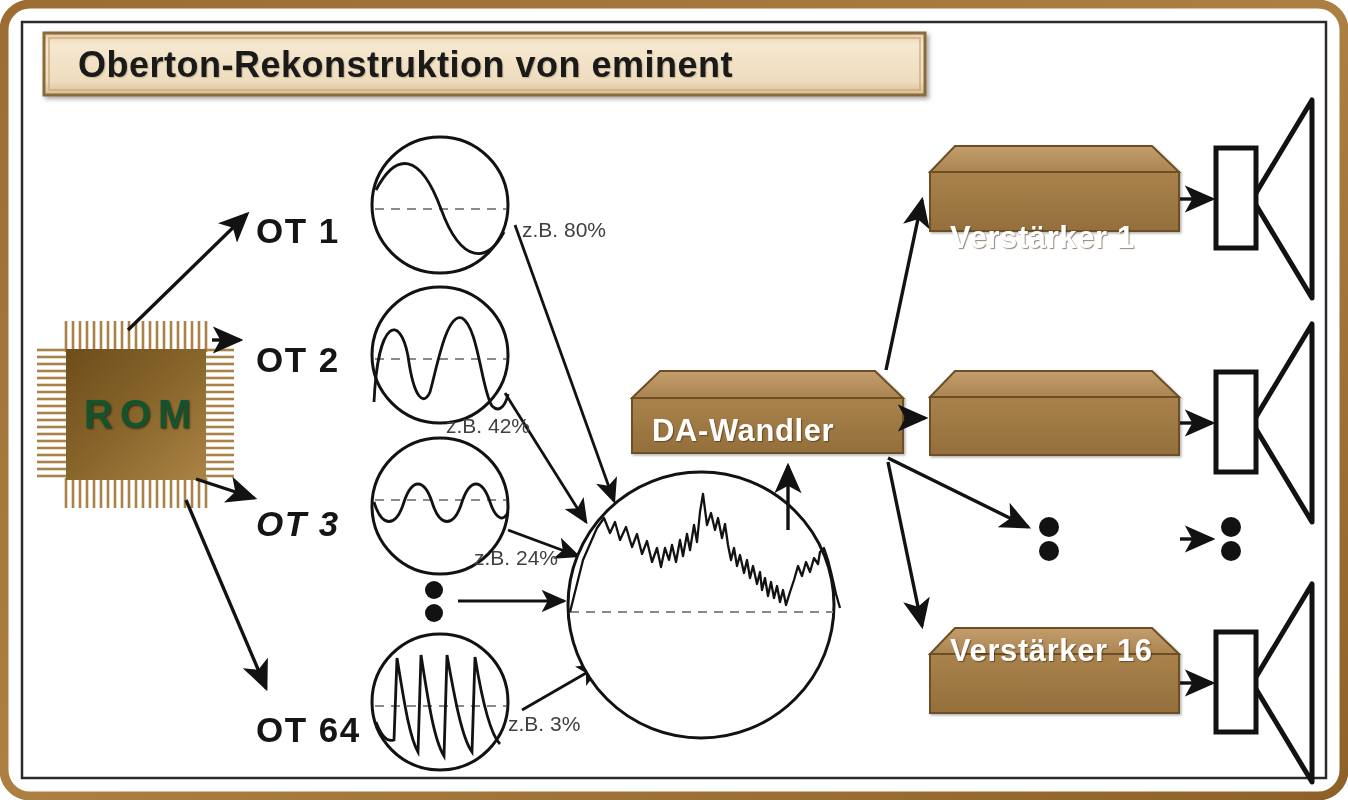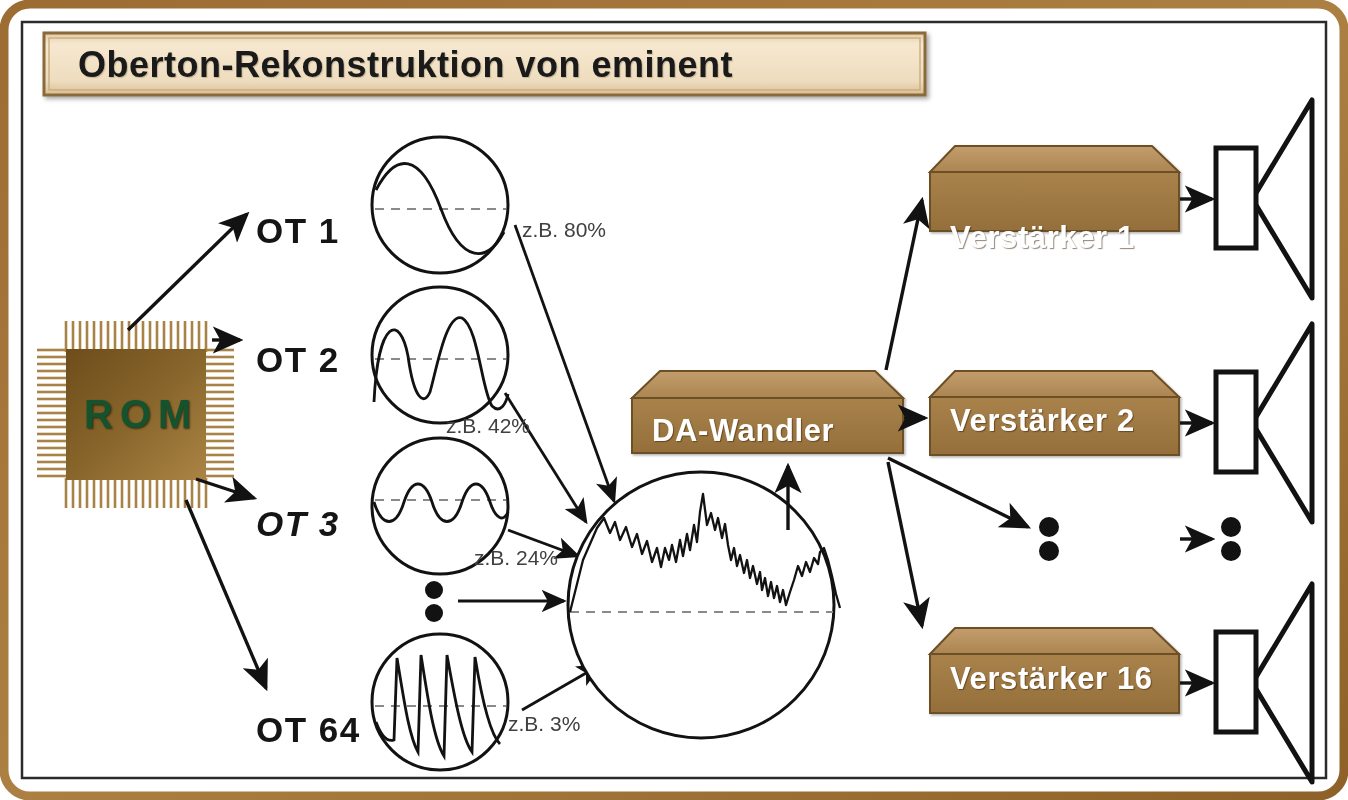--- a/index.html
+++ b/index.html
@@ -356,16 +356,15 @@
   <div class="lbl ot-label" style="left:256px; top:690px;">OT 64</div>
 
   <div class="lbl pct-label" style="left:522px; top:218px;">z.B. 80%</div>
   <div class="lbl pct-label" style="left:446px; top:414px;">z.B. 42%</div>
   <div class="lbl pct-label" style="left:474px; top:546px;">z.B. 24%</div>
   <div class="lbl pct-label" style="left:508px; top:712px;">z.B. 3%</div>
 
   <div class="lbl box-label" style="left:652px; top:401px;margin-top:12px;">DA-Wandler</div>
 
   <div class="lbl box-label" style="left:950px; top:179px;margin-top:41px;">Verstärker 1</div>
-  <div class="lbl box-label" style="left:950px; top:403px;">Verstärker 2</div>
-  <div class="lbl box-label" style="left:950px; top:661px;">Verstärker 16</div>
+  <div class="lbl box-label" style="left:950px; top:633px;">Verstärker 16</div>
 
 </div>
 
 </body></html>

